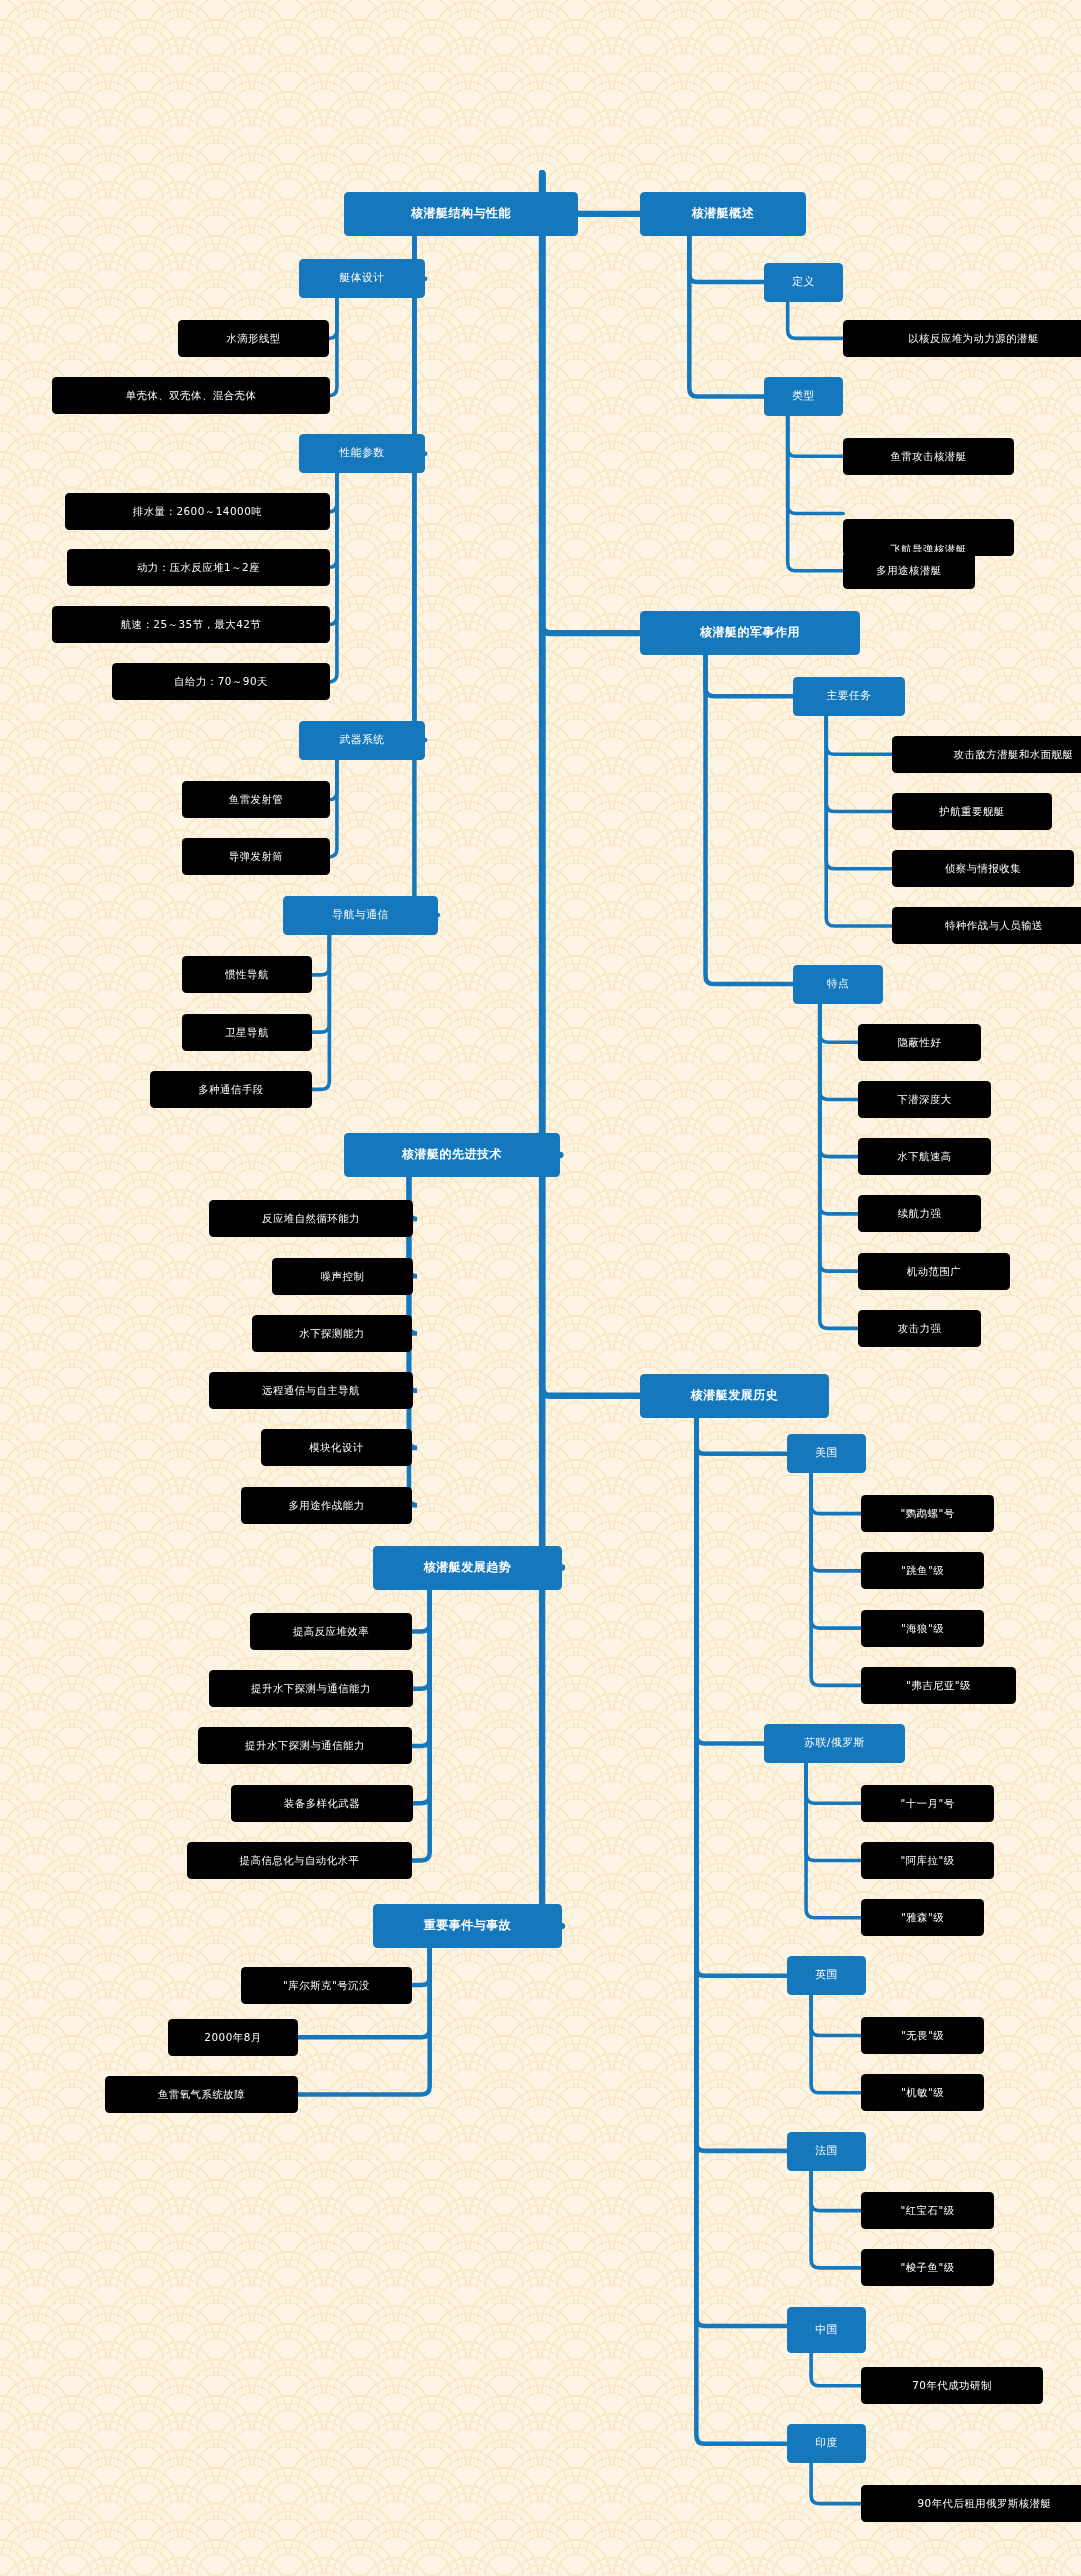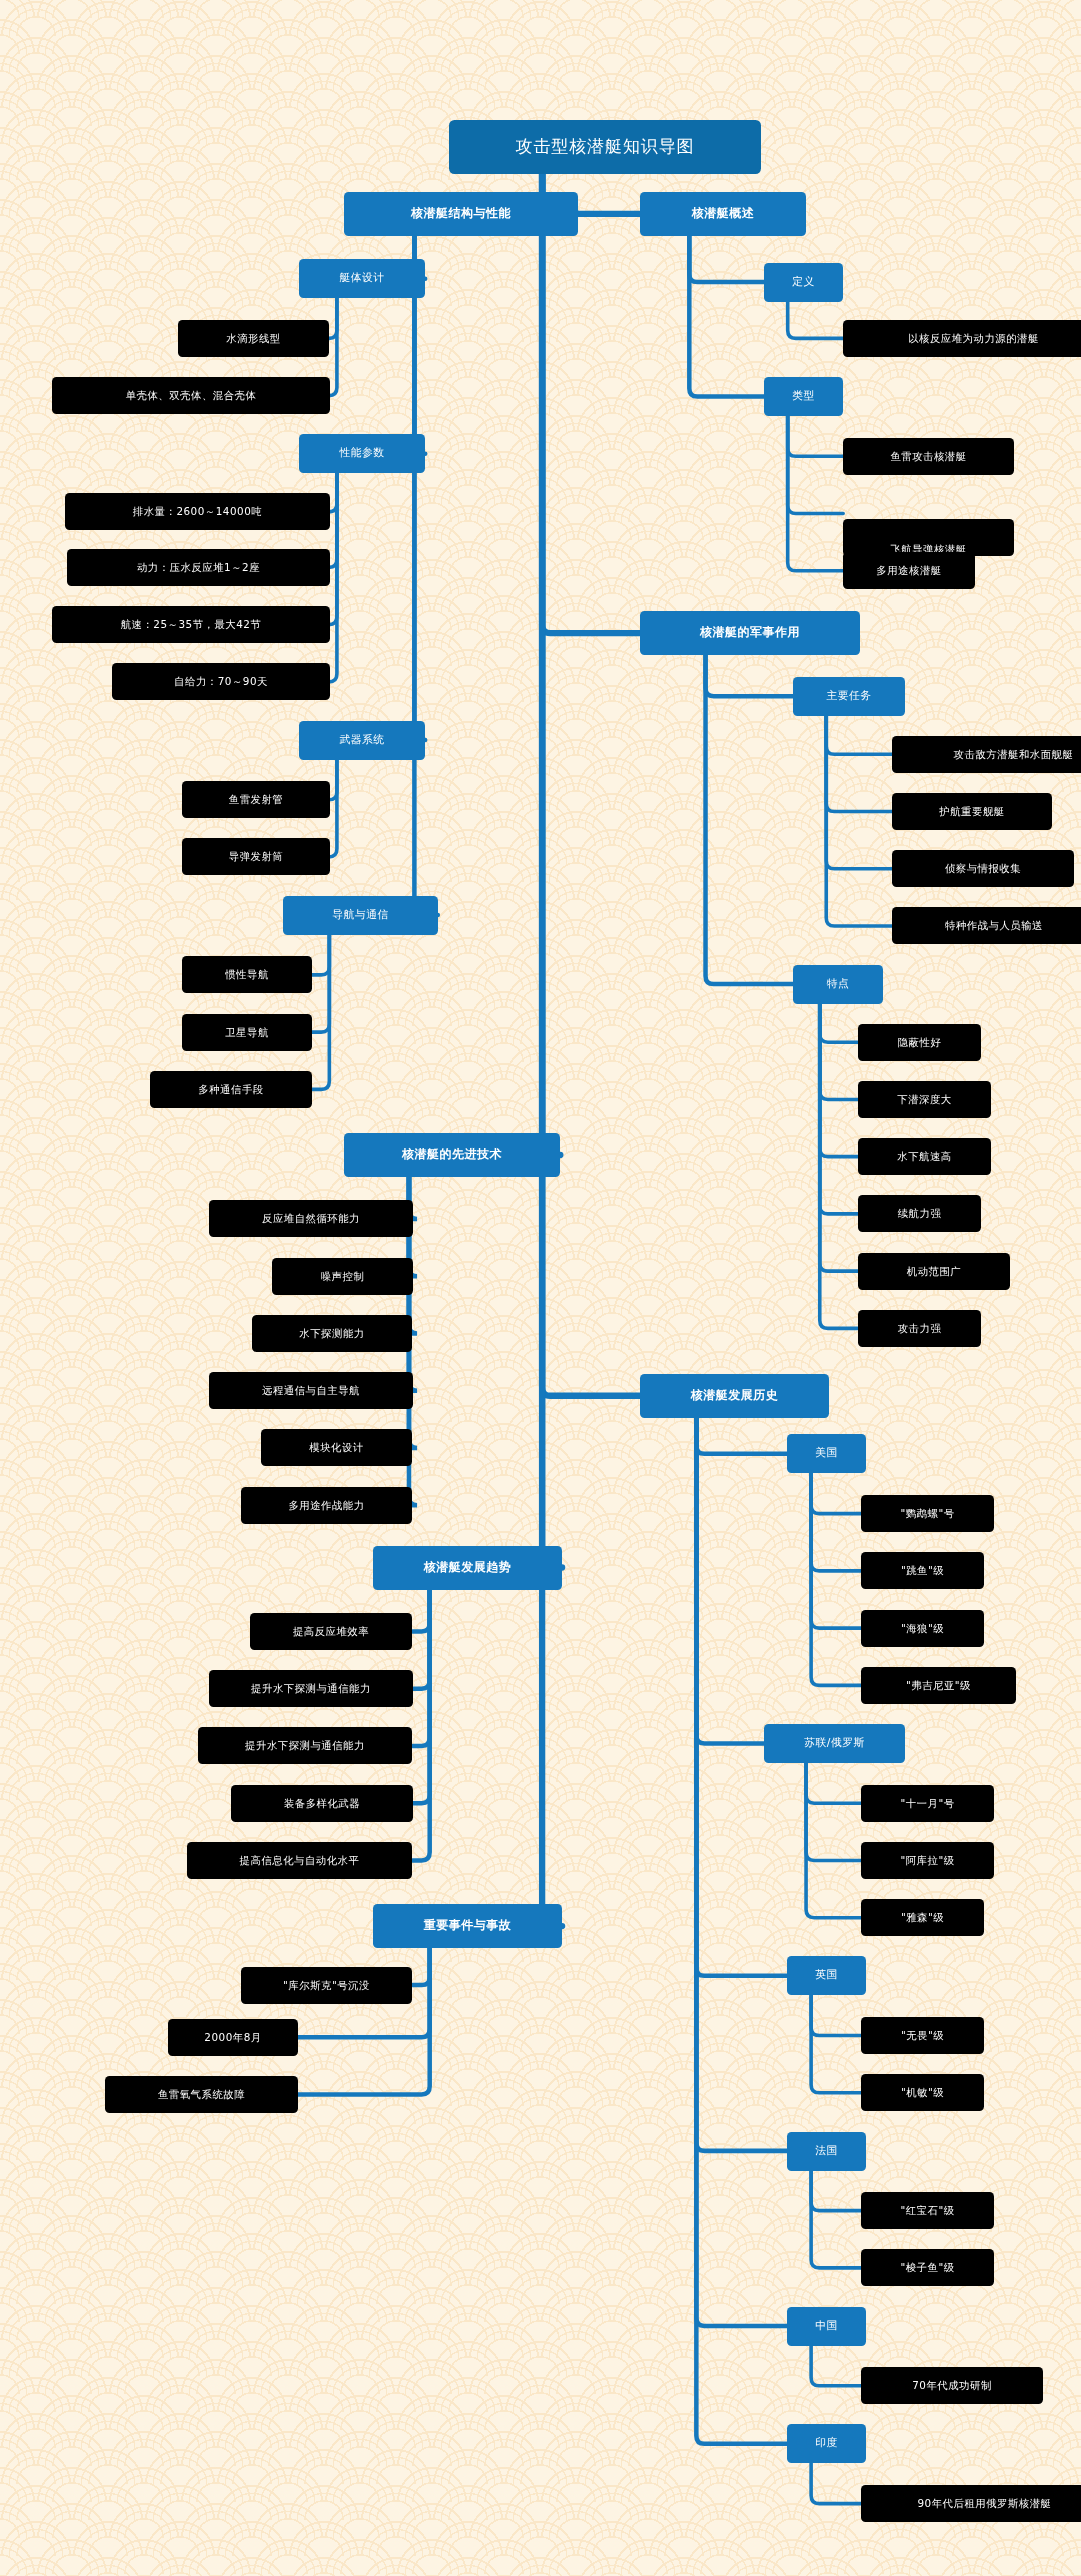--- a/index.html
+++ b/index.html
@@ -119,23 +119,20 @@
     <path d="M 900.4 2214.323529411765 L 900.4 2313.7039215686273 Q 900.4 2322.7039215686273 909.4 2322.7039215686273 L 956 2322.7039215686273" fill="none" stroke="#1578bd" stroke-width="4" stroke-linecap="round"></path>
     <path d="M 900.4 2408.6607843137253 L 900.4 2444.507843137255 Q 900.4 2453.507843137255 909.4 2453.507843137255 L 956 2453.507843137255" fill="none" stroke="#1578bd" stroke-width="4" stroke-linecap="round"></path>
     <path d="M 900.4 2408.6607843137253 L 900.4 2508.041176470588 Q 900.4 2517.041176470588 909.4 2517.041176470588 L 956 2517.041176470588" fill="none" stroke="#1578bd" stroke-width="4" stroke-linecap="round"></path>
     <path d="M 900.4 2602.9980392156863 L 900.4 2638.845098039216 Q 900.4 2647.845098039216 909.4 2647.845098039216 L 956 2647.845098039216" fill="none" stroke="#1578bd" stroke-width="4" stroke-linecap="round"></path>
     <path d="M 900.4 2733.801960784314 L 900.4 2769.649019607843 Q 900.4 2778.649019607843 909.4 2778.649019607843 L 956 2778.649019607843" fill="none" stroke="#1578bd" stroke-width="4" stroke-linecap="round"></path>
     <path d="M 477 2162.0019607843137 L 477 2194.1117647058823 Q 477 2203.1117647058823 468 2203.1117647058823 L 458 2203.1117647058823" fill="none" stroke="#1578bd" stroke-width="5" stroke-linecap="round"></path>
     <path d="M 477 2162.0019607843137 L 477 2252.0392156862745 Q 477 2261.0392156862745 468 2261.0392156862745 L 330 2261.0392156862745" fill="none" stroke="#1578bd" stroke-width="5" stroke-linecap="round"></path>
     <path d="M 477 2162.0019607843137 L 477 2315.572549019608 Q 477 2324.572549019608 468 2324.572549019608 L 330 2324.572549019608" fill="none" stroke="#1578bd" stroke-width="5" stroke-linecap="round"></path>
   </svg>
 <div id="canvas">
-    <div class="node root" style="left: 449px; top: 120px; width: 312px; height: 54px;">
-      <span>攻击型核潜艇知识导图</span>
-    </div>
     <div class="node lvl1" style="left: 344px; top: 192px; width: 234px; height: 44px;">
       <span>核潜艇结构与性能</span>
     </div>
     <div class="node lvl2" style="left: 299px; top: 259px; width: 126px; height: 39px;">
       <span>艇体设计</span>
     </div>
     <div class="node lvl3" style="left: 178px; top: 320px; width: 151px; height: 37px;">
       <span>水滴形线型</span>
     </div>
     <div class="node lvl3" style="left: 52px; top: 377px; width: 278px; height: 37px;">
@@ -317,21 +314,21 @@
     </div>
     <div class="node lvl2" style="left: 787px; top: 2132px; width: 79px; height: 39px;">
       <span>法国</span>
     </div>
     <div class="node lvl3" style="left: 861px; top: 2192px; width: 133px; height: 37px;">
       <span>"红宝石"级</span>
     </div>
     <div class="node lvl3" style="left: 861px; top: 2249px; width: 133px; height: 37px;">
       <span>"梭子鱼"级</span>
     </div>
-    <div class="node lvl2" style="left: 787px; top: 2307px; width: 79px; height: 39px;">
+    <div class="node lvl2" style="left: 787px; top: 2307px; width: 79px; height: 46px;">
       <span>中国</span>
     </div>
     <div class="node lvl3" style="left: 861px; top: 2367px; width: 182px; height: 37px;">
       <span>70年代成功研制</span>
     </div>
     <div class="node lvl2" style="left: 787px; top: 2424px; width: 79px; height: 39px;">
       <span>印度</span>
     </div>
     <div class="node lvl3" style="left: 861px; top: 2485px; width: 247px; height: 37px;">
       <span>90年代后租用俄罗斯核潜艇</span>

